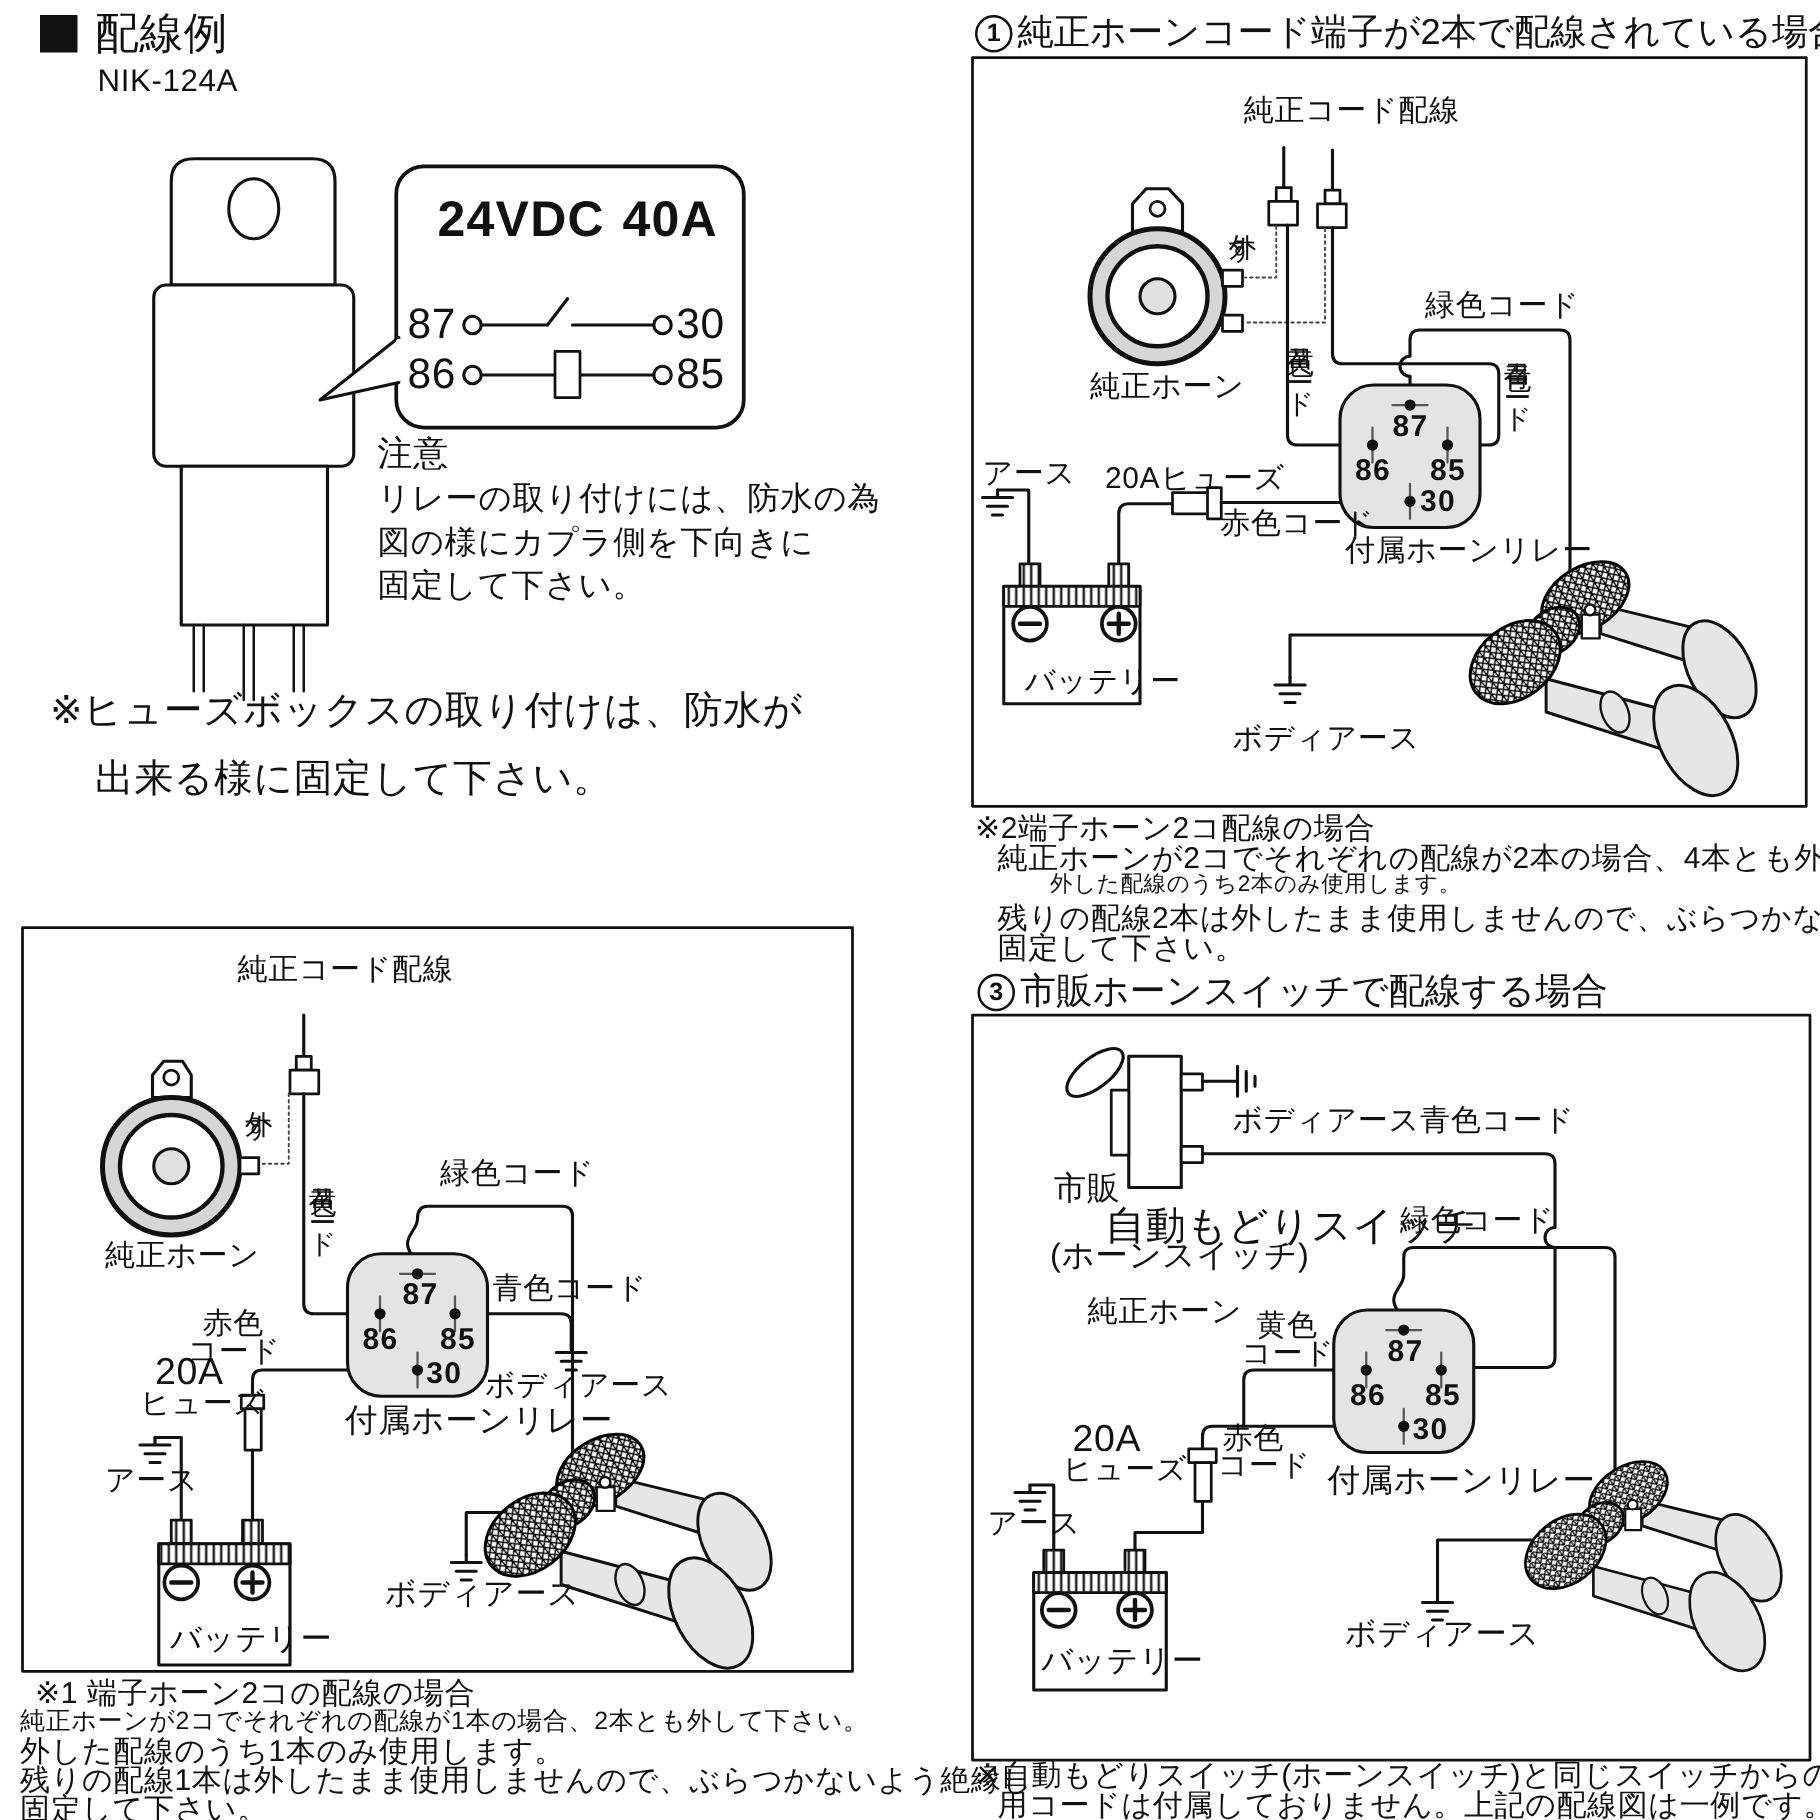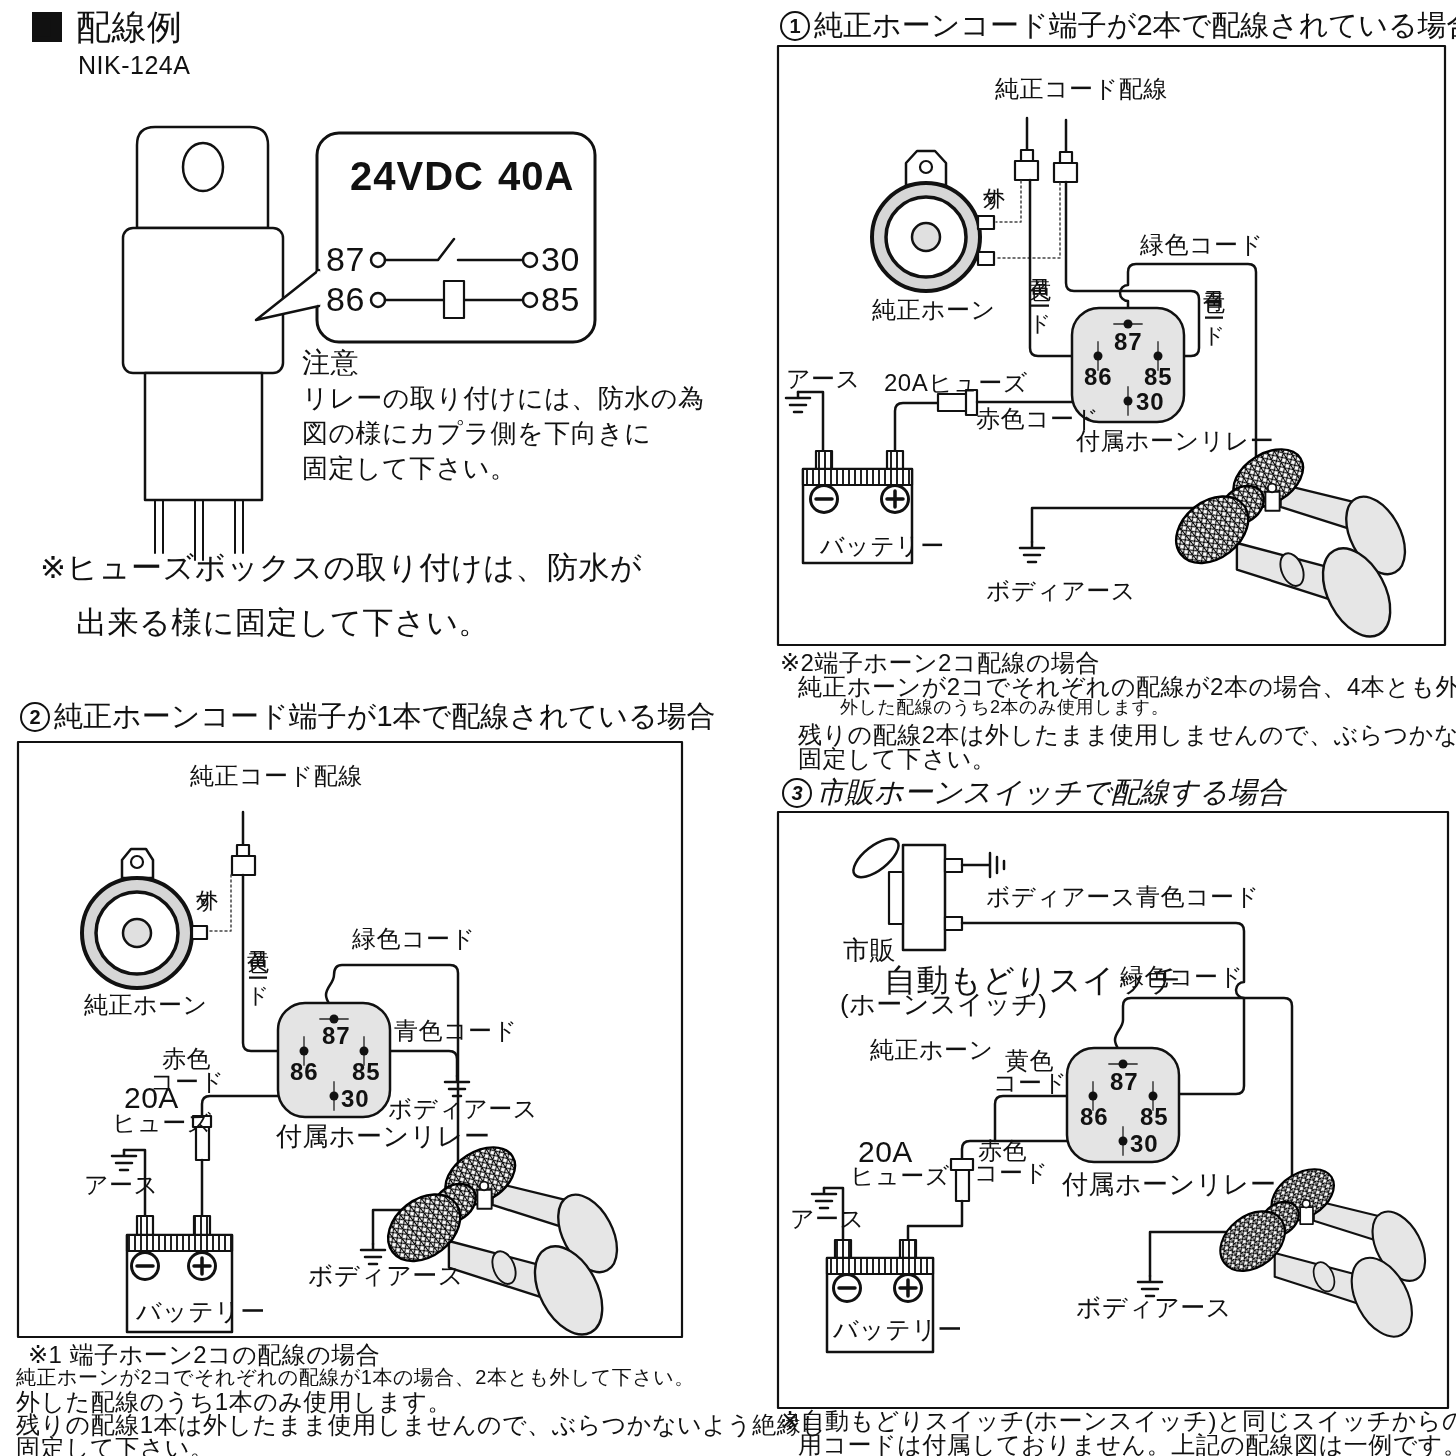--- a/index.html
+++ b/index.html
@@ -220,24 +220,21 @@
     </g>
   </svg>
 
   <div class="lb" style="left:30px;top:6px;font-size:38px;">■</div>
   <div class="lb" style="left:76px;top:8px;font-size:35px;">配線例</div>
   <div class="lb" style="left:78px;top:52px;font-size:25px;">NIK-124A</div>
 
   <div class="sec-head" style="left:780px;top:6px;">
     <span class="cnum">1</span><span>純正ホーンコード端子が2本で配線されている場合</span>
   </div>
-  <div class="sec-head" style="left:20px;top:697px;">
-    <span class="cnum">2</span><span>純正ホーンコード端子が1本で配線されている場合</span>
-  </div>
-  <div class="sec-head" style="left:782px;top:773px;font-style:italic;">
+  <div class="sec-head" style="left:782px;top:773px;">
     <span class="cnum">3</span><span>市販ホーンスイッチで配線する場合</span>
   </div>
 
   <div>
       <div class="lb b" style="left: 350px; top: 154px; font-size: 40px;">24VDC</div>
       <div class="lb b" style="left: 498px; top: 154px; font-size: 40px; text-align: right;">40A</div>
       <div class="lb" style="left: 326px; top: 241px; font-size: 34px;">87</div>
       <div class="lb" style="left: 541px; top: 241px; font-size: 34px;">30</div>
       <div class="lb" style="left: 326px; top: 281px; font-size: 34px;">86</div>
       <div class="lb" style="left: 541px; top: 281px; font-size: 34px;">85</div>

